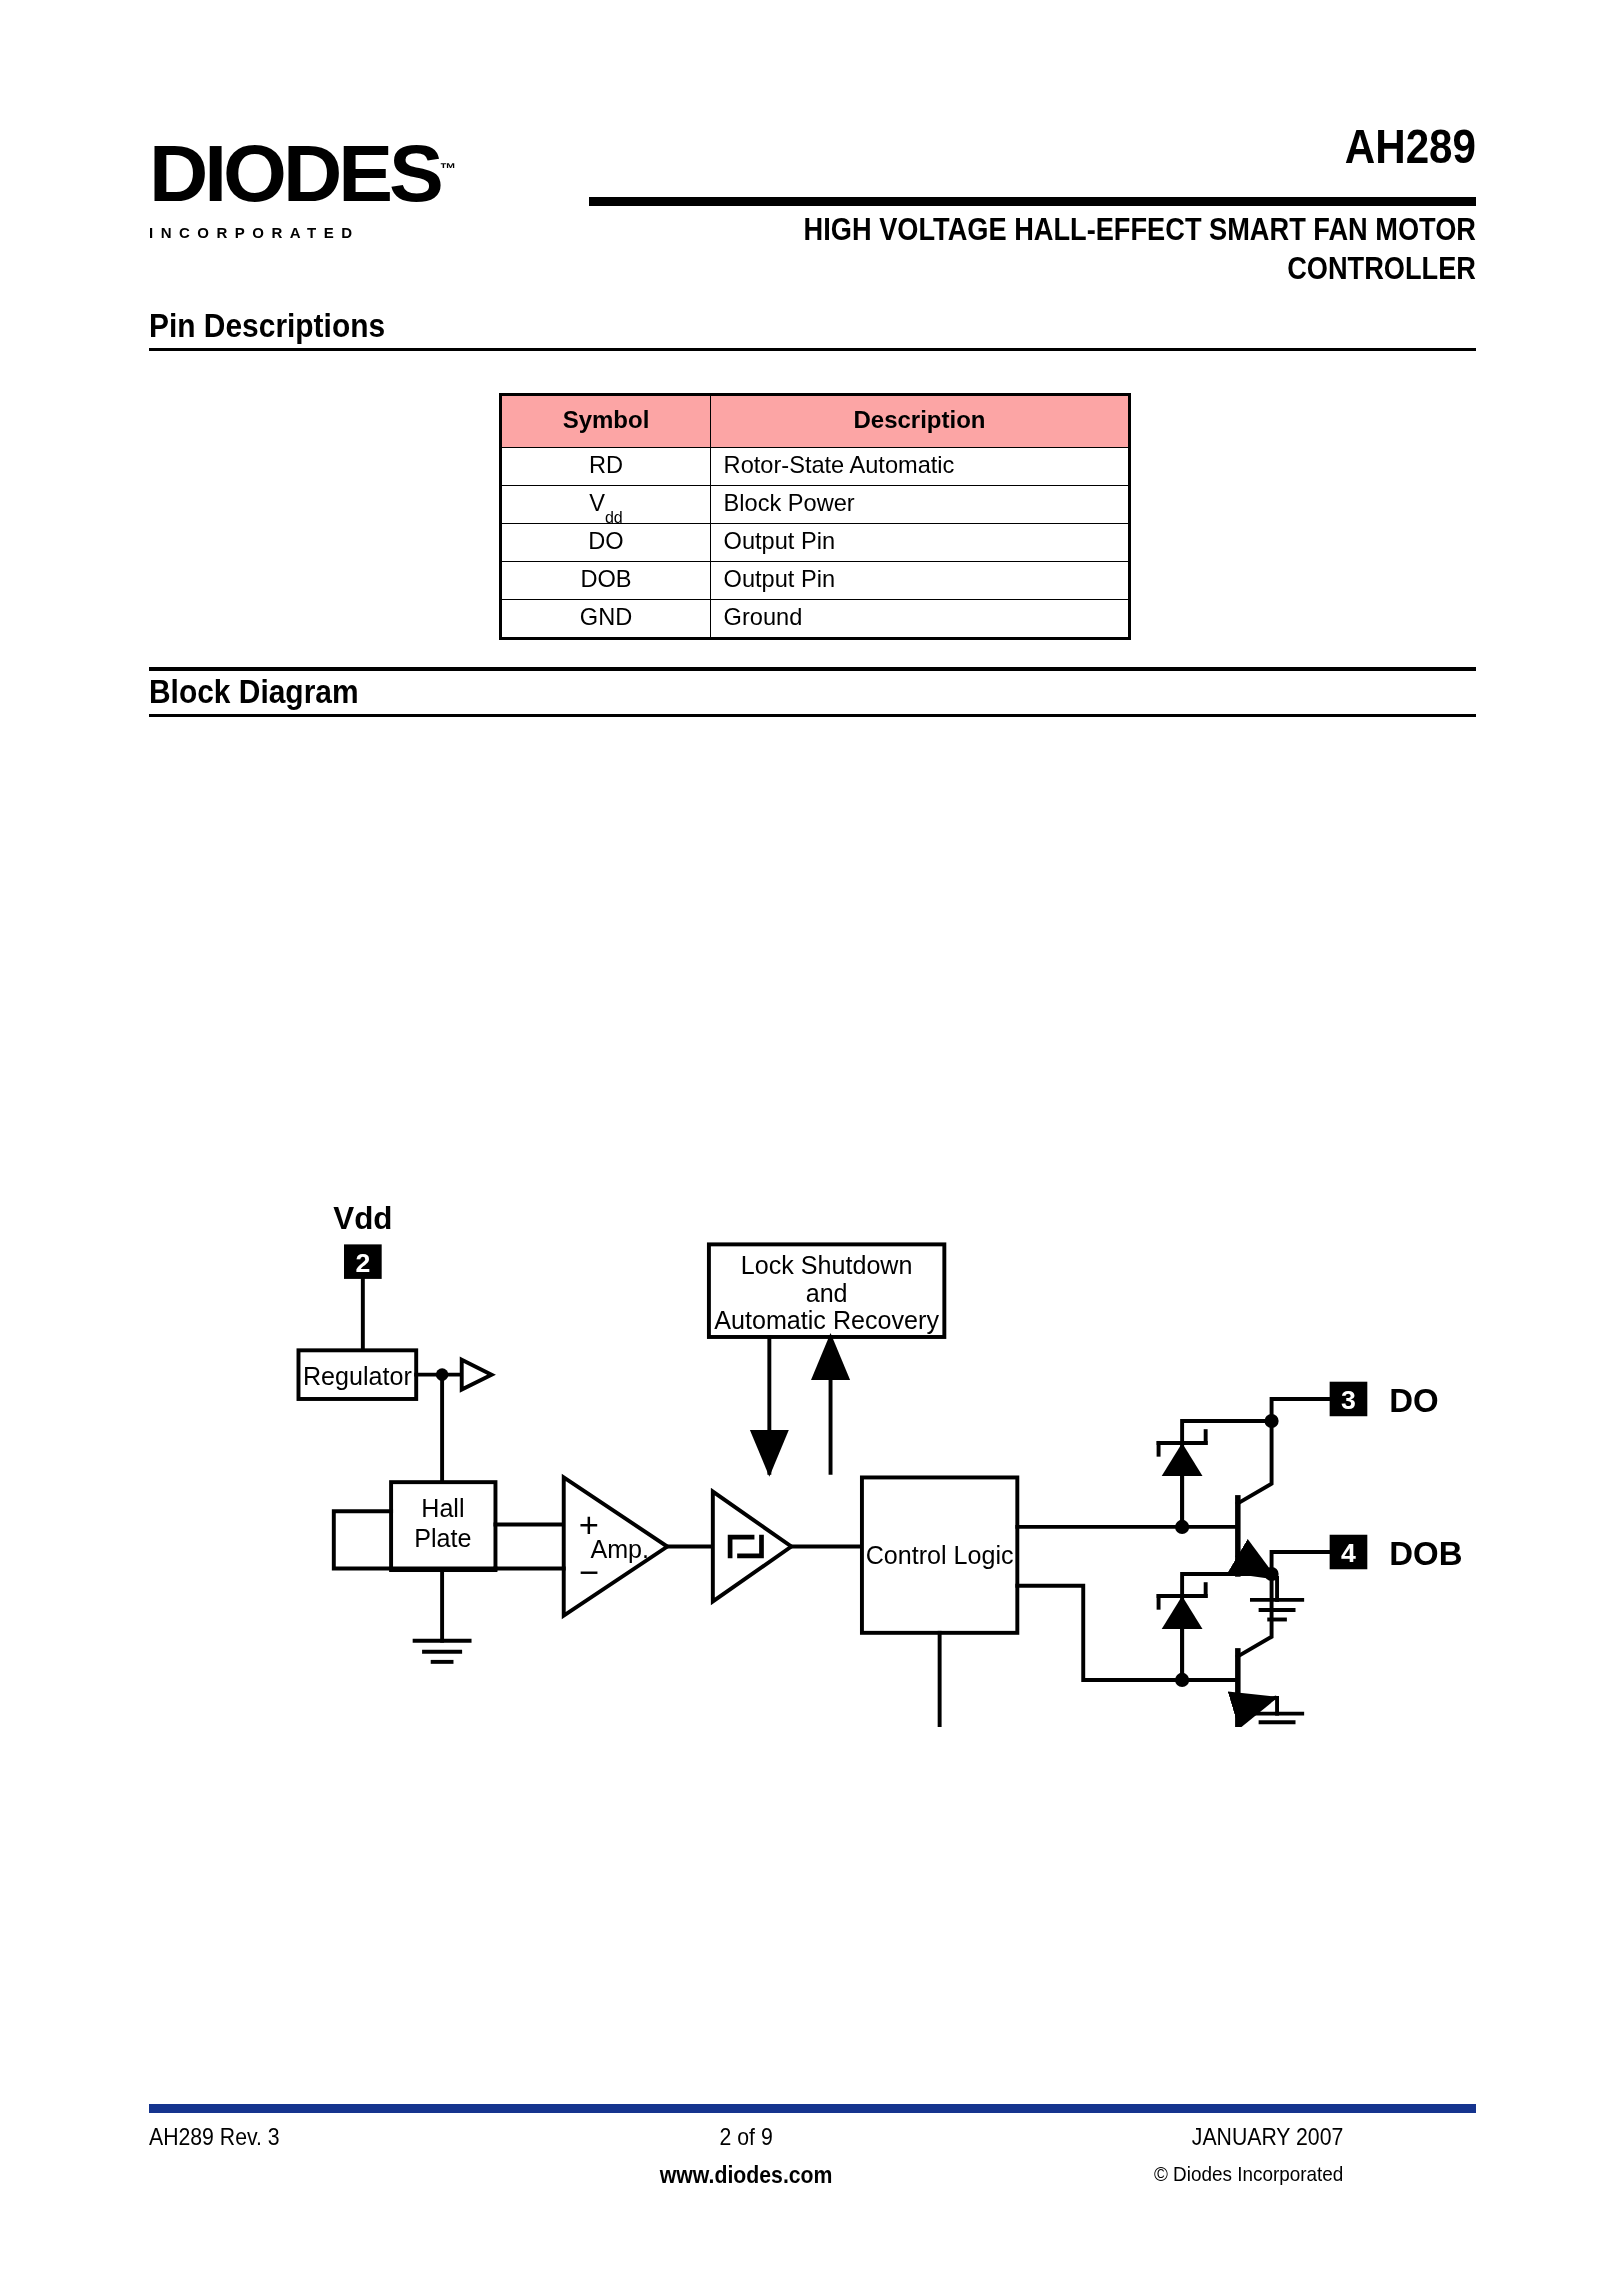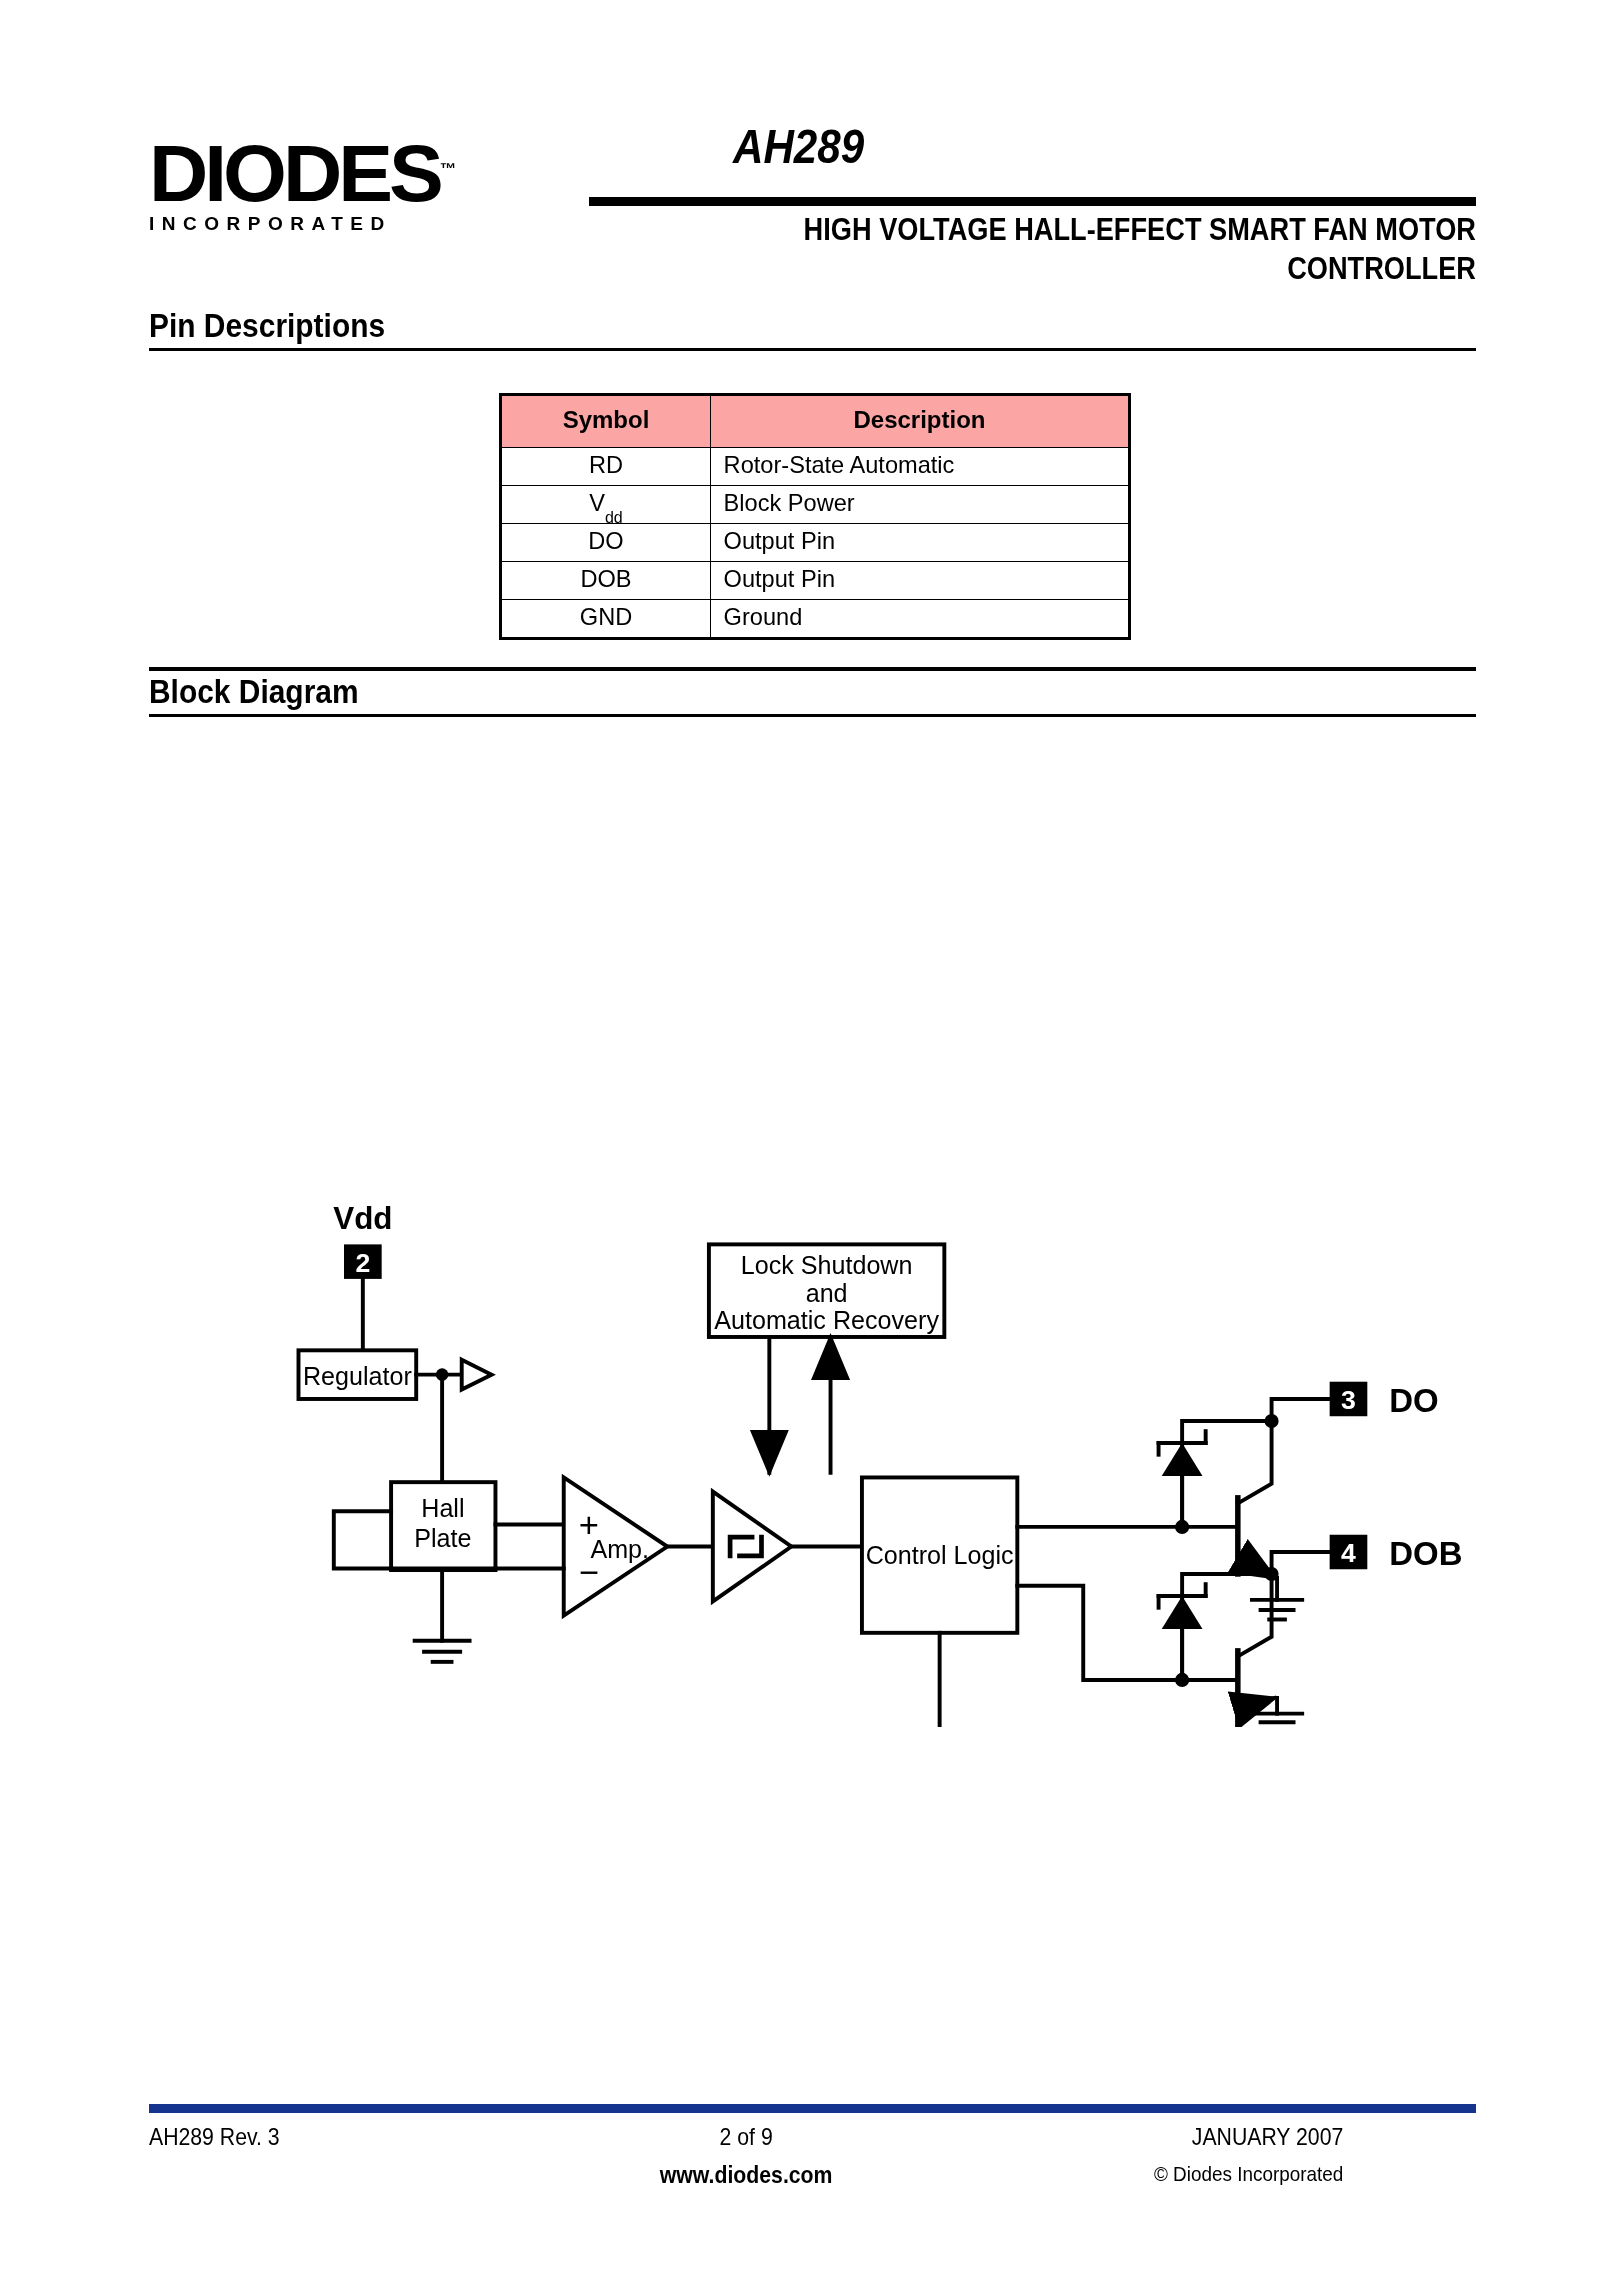--- a/index.html
+++ b/index.html
@@ -43,37 +43,37 @@
     font-size: 79px;
     letter-spacing: -3.9px;
     line-height: 0.92;
     transform: scaleX(1.04);
     transform-origin: left center;
     white-space: nowrap;
   }
   .logo-sub {
     font-family: "Liberation Sans", sans-serif;
     font-weight: bold;
-    font-size: 19px;
+    font-size: 15px;
     letter-spacing: 7.5px;
-    margin-top: 3px;
+    margin-top: 14px;
     white-space: nowrap;
   }
   .logo-tm {
     font-size: 15.7px;
     vertical-align: super;
     letter-spacing: 0;
   }
 
   .hdr-right {
     position: absolute;
     right: 0;
     top: 0;
     width: 864px;
-    font-style: italic;
+    text-align: right;
   }
   .part-no {
     font-size: 49px;
     font-weight: bold;
     letter-spacing: 0px;
     transform: scaleX(0.86);
     transform-origin: right center;
     line-height: 1.0;
     white-space: nowrap;
   }

